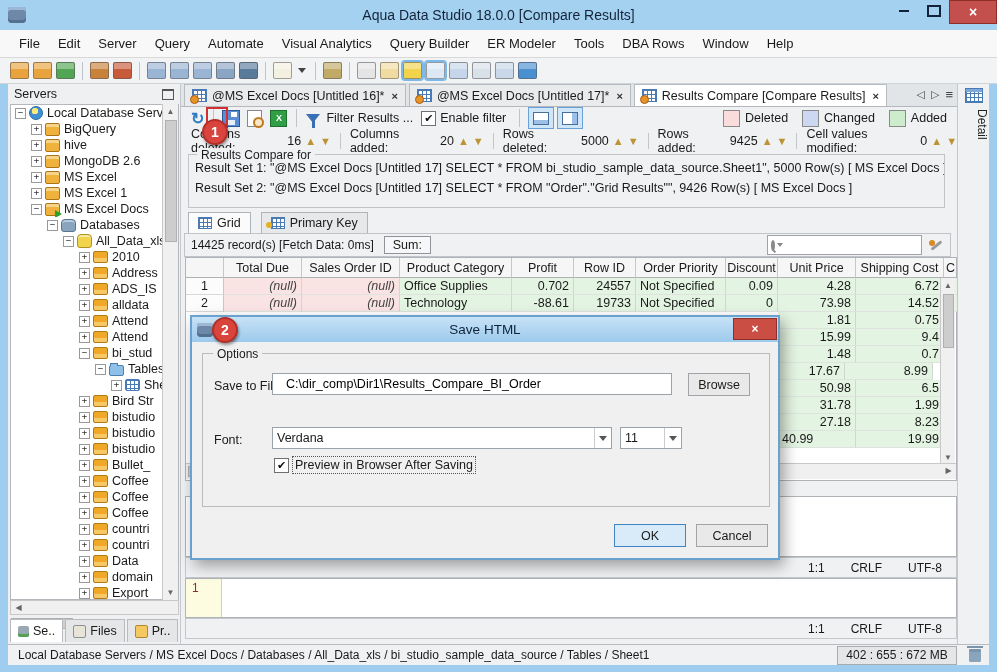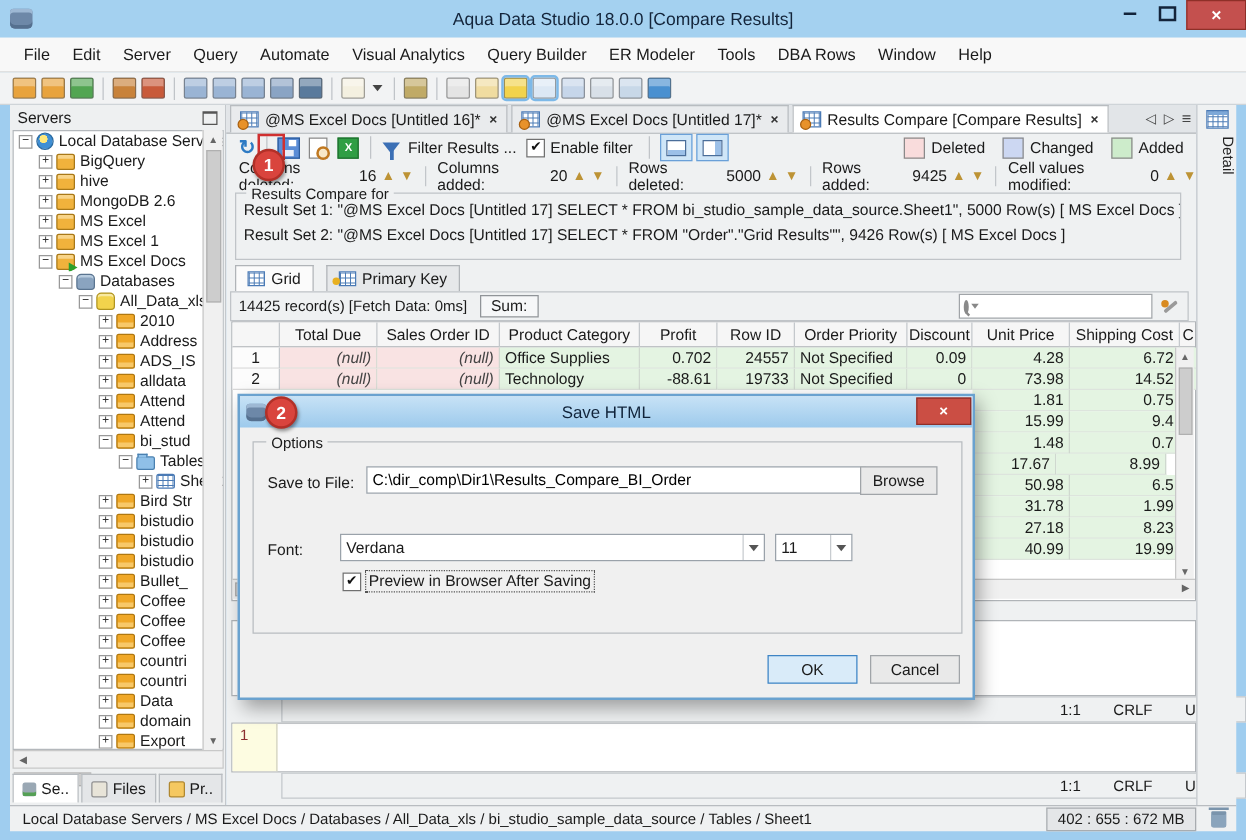--- a/index.html
+++ b/index.html
@@ -140,21 +140,21 @@
   .gnum{background:#fcfcfc;text-align:center;border-right:1px solid #c4c8cc;border-bottom:1px solid #d8d8d8;}
   .c-del{background:#f9e3e3;}
   .c-add{background:#e4f4e2;}
   .nullv{font-style:italic;color:#444;}
   #partial-rows{position:absolute;left:592px;top:54px;width:166px;}
   #grid-vscroll{position:absolute;right:1px;top:20px;width:14px;height:187px;background:#f0f0f0;border-left:1px solid #c8c8c8;}
   #grid-hscroll{position:absolute;left:0;bottom:1px;width:770px;height:15px;background:#f0f0f0;border-top:1px solid #c8c8c8;display:flex;}
   
   .editor{position:absolute;left:4px;width:772px;background:#fff;border:1px solid #b0b4b8;box-sizing:border-box;}
   .ed-status{position:absolute;left:4px;width:772px;height:21px;background:#eff1f2;border:1px solid #c4c8cc;
-             box-sizing:border-box;display:flex;align-items:center;justify-content:flex-end;gap:26px;padding-right:14px;font-size:12px;margin-left:40px;}
+             box-sizing:border-box;display:flex;align-items:center;justify-content:flex-end;gap:26px;padding-right:14px;font-size:12px;}
   #gutter{position:absolute;left:0;top:0;width:36px;height:100%;background:#fdfce1;border-right:1px solid #d0d0c0;
           color:#8b2f2f;font-size:12px;padding:2px 0 0 6px;box-sizing:border-box;}
   
   #detail-strip{left:957px;top:84px;width:32px;height:560px;background:#eff1f2;border-left:1px solid #c4c8cc;box-sizing:border-box;}
   #detail-icon{width:16px;height:13px;margin:4px auto 6px auto;background:#fff;border:1px solid #4a7ab5;
                background-image:linear-gradient(#4a7ab5 1px,transparent 1px),linear-gradient(90deg,#4a7ab5 1px,transparent 1px);background-size:4px 4px;box-shadow:inset 0 3px 0 #7da8d8;}
   #detail-label{writing-mode:vertical-rl;margin:2px auto;font-size:12px;color:#222;display:block;text-align:center;width:100%;}
   
   #statusbar{left:8px;top:644px;width:981px;height:21px;background:#eff1f2;border-top:1px solid #b8bcc0;
              display:flex;align-items:center;box-sizing:border-box;}
@@ -169,21 +169,21 @@
   #dlg-title{height:25px;background:linear-gradient(#c7e2f6,#9dcaec);display:flex;align-items:center;position:relative;}
   #dlg-title-text{position:absolute;width:100%;text-align:center;font-size:13.5px;color:#10233a;}
   #dlg-icon{width:16px;height:14px;margin-left:5px;background:#6d88a8;border-radius:3px 3px 4px 4px;
             box-shadow:inset 0 3px 0 #9db8d4, inset 0 -3px 0 #55708f;}
   #dlg-close{position:absolute;right:1px;top:1px;width:42px;height:20px;background:#cb4e44;border:1px solid #8e2f28;
              color:#fff;font-weight:bold;font-size:12px;display:flex;align-items:center;justify-content:center;}
   #dlg-fieldset{position:absolute;left:10px;top:36px;width:566px;height:152px;border:1px solid #b8bcc0;}
   #dlg-fs-legend{position:absolute;left:10px;top:-7px;background:#f0f0f0;padding:0 4px;font-size:12px;}
   .dlg-label{position:absolute;font-size:12.5px;}
   .dlg-input{position:absolute;height:22px;border:1px solid #9aa2aa;background:#fff;font-size:12.5px;
-             padding:0 4px;box-sizing:border-box;font-family:"Liberation Sans",sans-serif;margin-left:21px;}
+             padding:0 13px;box-sizing:border-box;font-family:"Liberation Sans",sans-serif;}
   .dlg-btn{position:absolute;height:23px;border:1px solid #a0a4a8;background:#e9e9e9;font-size:12.5px;
            display:flex;align-items:center;justify-content:center;box-sizing:border-box;}
   .combo{position:absolute;height:22px;border:1px solid #9aa2aa;background:#fff;display:flex;align-items:center;box-sizing:border-box;}
   .combo .cv{flex:1;padding-left:4px;font-size:12.5px;}
   .combo .ca{width:16px;height:100%;display:flex;align-items:center;justify-content:center;border-left:1px solid #c8ccd0;}
   .darr{width:0;height:0;border-left:4px solid transparent;border-right:4px solid transparent;border-top:5px solid #555;}
   #dlg-check-row{position:absolute;left:82px;top:140px;display:flex;align-items:center;}
   #dlg-check-label{font-size:12.5px;outline:1px dotted #555;padding:1px 2px;}
   #ok-btn{left:422px;top:207px;width:72px;background:#d9ebf9;border:1px solid #3f84c4;}
   #cancel-btn{left:504px;top:207px;width:72px;}
@@ -631,21 +631,21 @@
         </div>
         <div class="grow">
           <div class="gc c-add" style="width: 78px; text-align: right;">31.78</div>
           <div class="gc c-add" style="width: 88px; text-align: right;">1.99</div>
         </div>
         <div class="grow">
           <div class="gc c-add" style="width: 78px; text-align: right;">27.18</div>
           <div class="gc c-add" style="width: 88px; text-align: right;">8.23</div>
         </div>
         <div class="grow">
-          <div class="gc c-add" style="width: 78px; text-align: right;">40.99</div>
+          <div class="gc c-add" style="width: 78px; ">40.99</div>
           <div class="gc c-add" style="width: 88px; text-align: right;">19.99</div>
         </div>
       </div>
     <div id="grid-vscroll">
       <div class="sb-arrow" style="width:14px;">▲</div>
       <div class="sb-thumb" style="position:absolute;left:2px;top:16px;width:9px;height:52px;"></div>
       <div class="sb-arrow" style="position:absolute;bottom:0;width:14px;">▼</div>
     </div>
     <div id="grid-hscroll">
       <div class="sb-thumb" style="width:420px;height:9px;margin:2px 0 0 2px;"></div>

